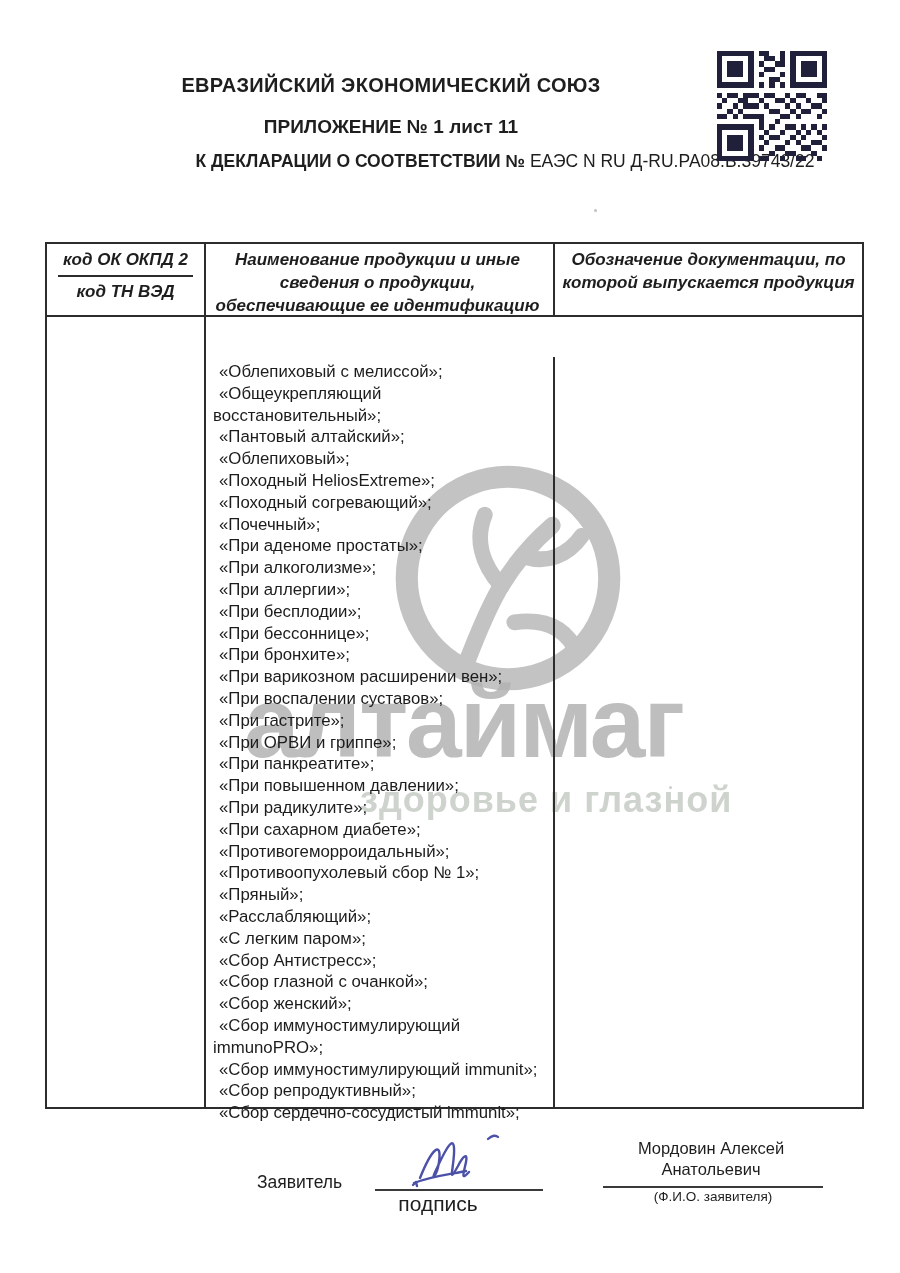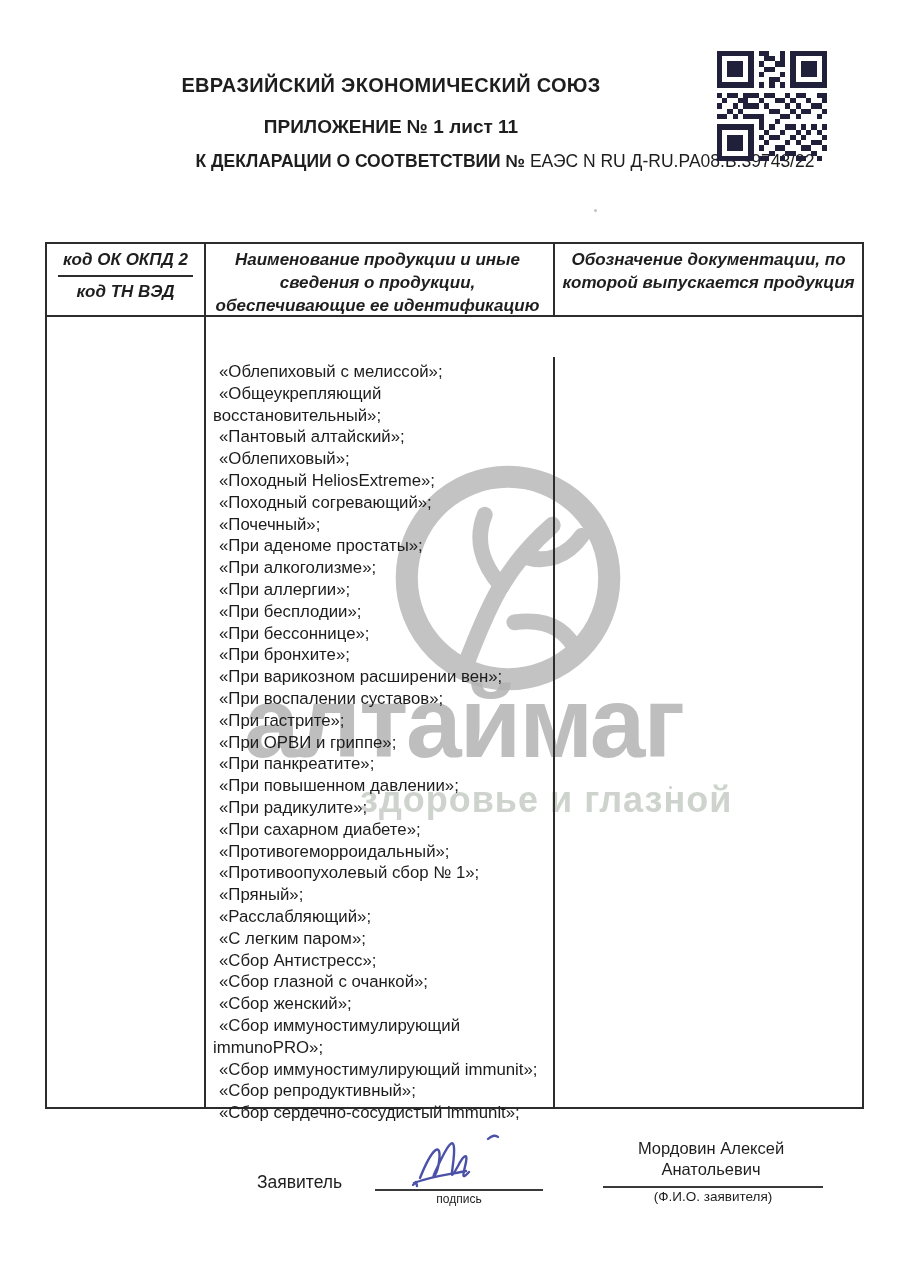--- a/index.html
+++ b/index.html
@@ -55,21 +55,21 @@
     padding:4px 4px 0 7px;
     font-size:16.8px;line-height:21.8px;
     color:#1c1c1c;
     margin-top:40px;
   }
   .product-item{white-space:pre-line;text-indent:6px;}
   
   .footer-label{position:absolute;left:257px;top:1148px;font-size:17.5px;margin-top:24px;}
   .sig-svg{position:absolute;left:408px;top:1126px;width:104px;height:66px;}
   .sig-line{position:absolute;left:375px;top:1189px;width:168px;border-top:2px solid #3a3a3a;}
-  .sig-caption{position:absolute;left:375px;top:1192px;width:168px;text-align:center;font-size:12px;}
+  .sig-caption{position:absolute;left:354px;top:1192px;width:168px;text-align:center;font-size:21px;}
   .fio-name{position:absolute;left:600px;top:1138px;width:222px;text-align:center;font-size:16.5px;line-height:21px;}
   .fio-line{position:absolute;left:603px;top:1186px;width:220px;border-top:2px solid #3a3a3a;}
   .fio-caption{position:absolute;left:603px;top:1189px;width:220px;text-align:center;font-size:13.5px;}
 </style>
 </head>
 <body>
 
 <div class="layer" id="watermark">
   <svg class="wm-logo" viewBox="0 0 220 220">
     <g fill="none" stroke="#b3b3b3" stroke-linecap="round">

